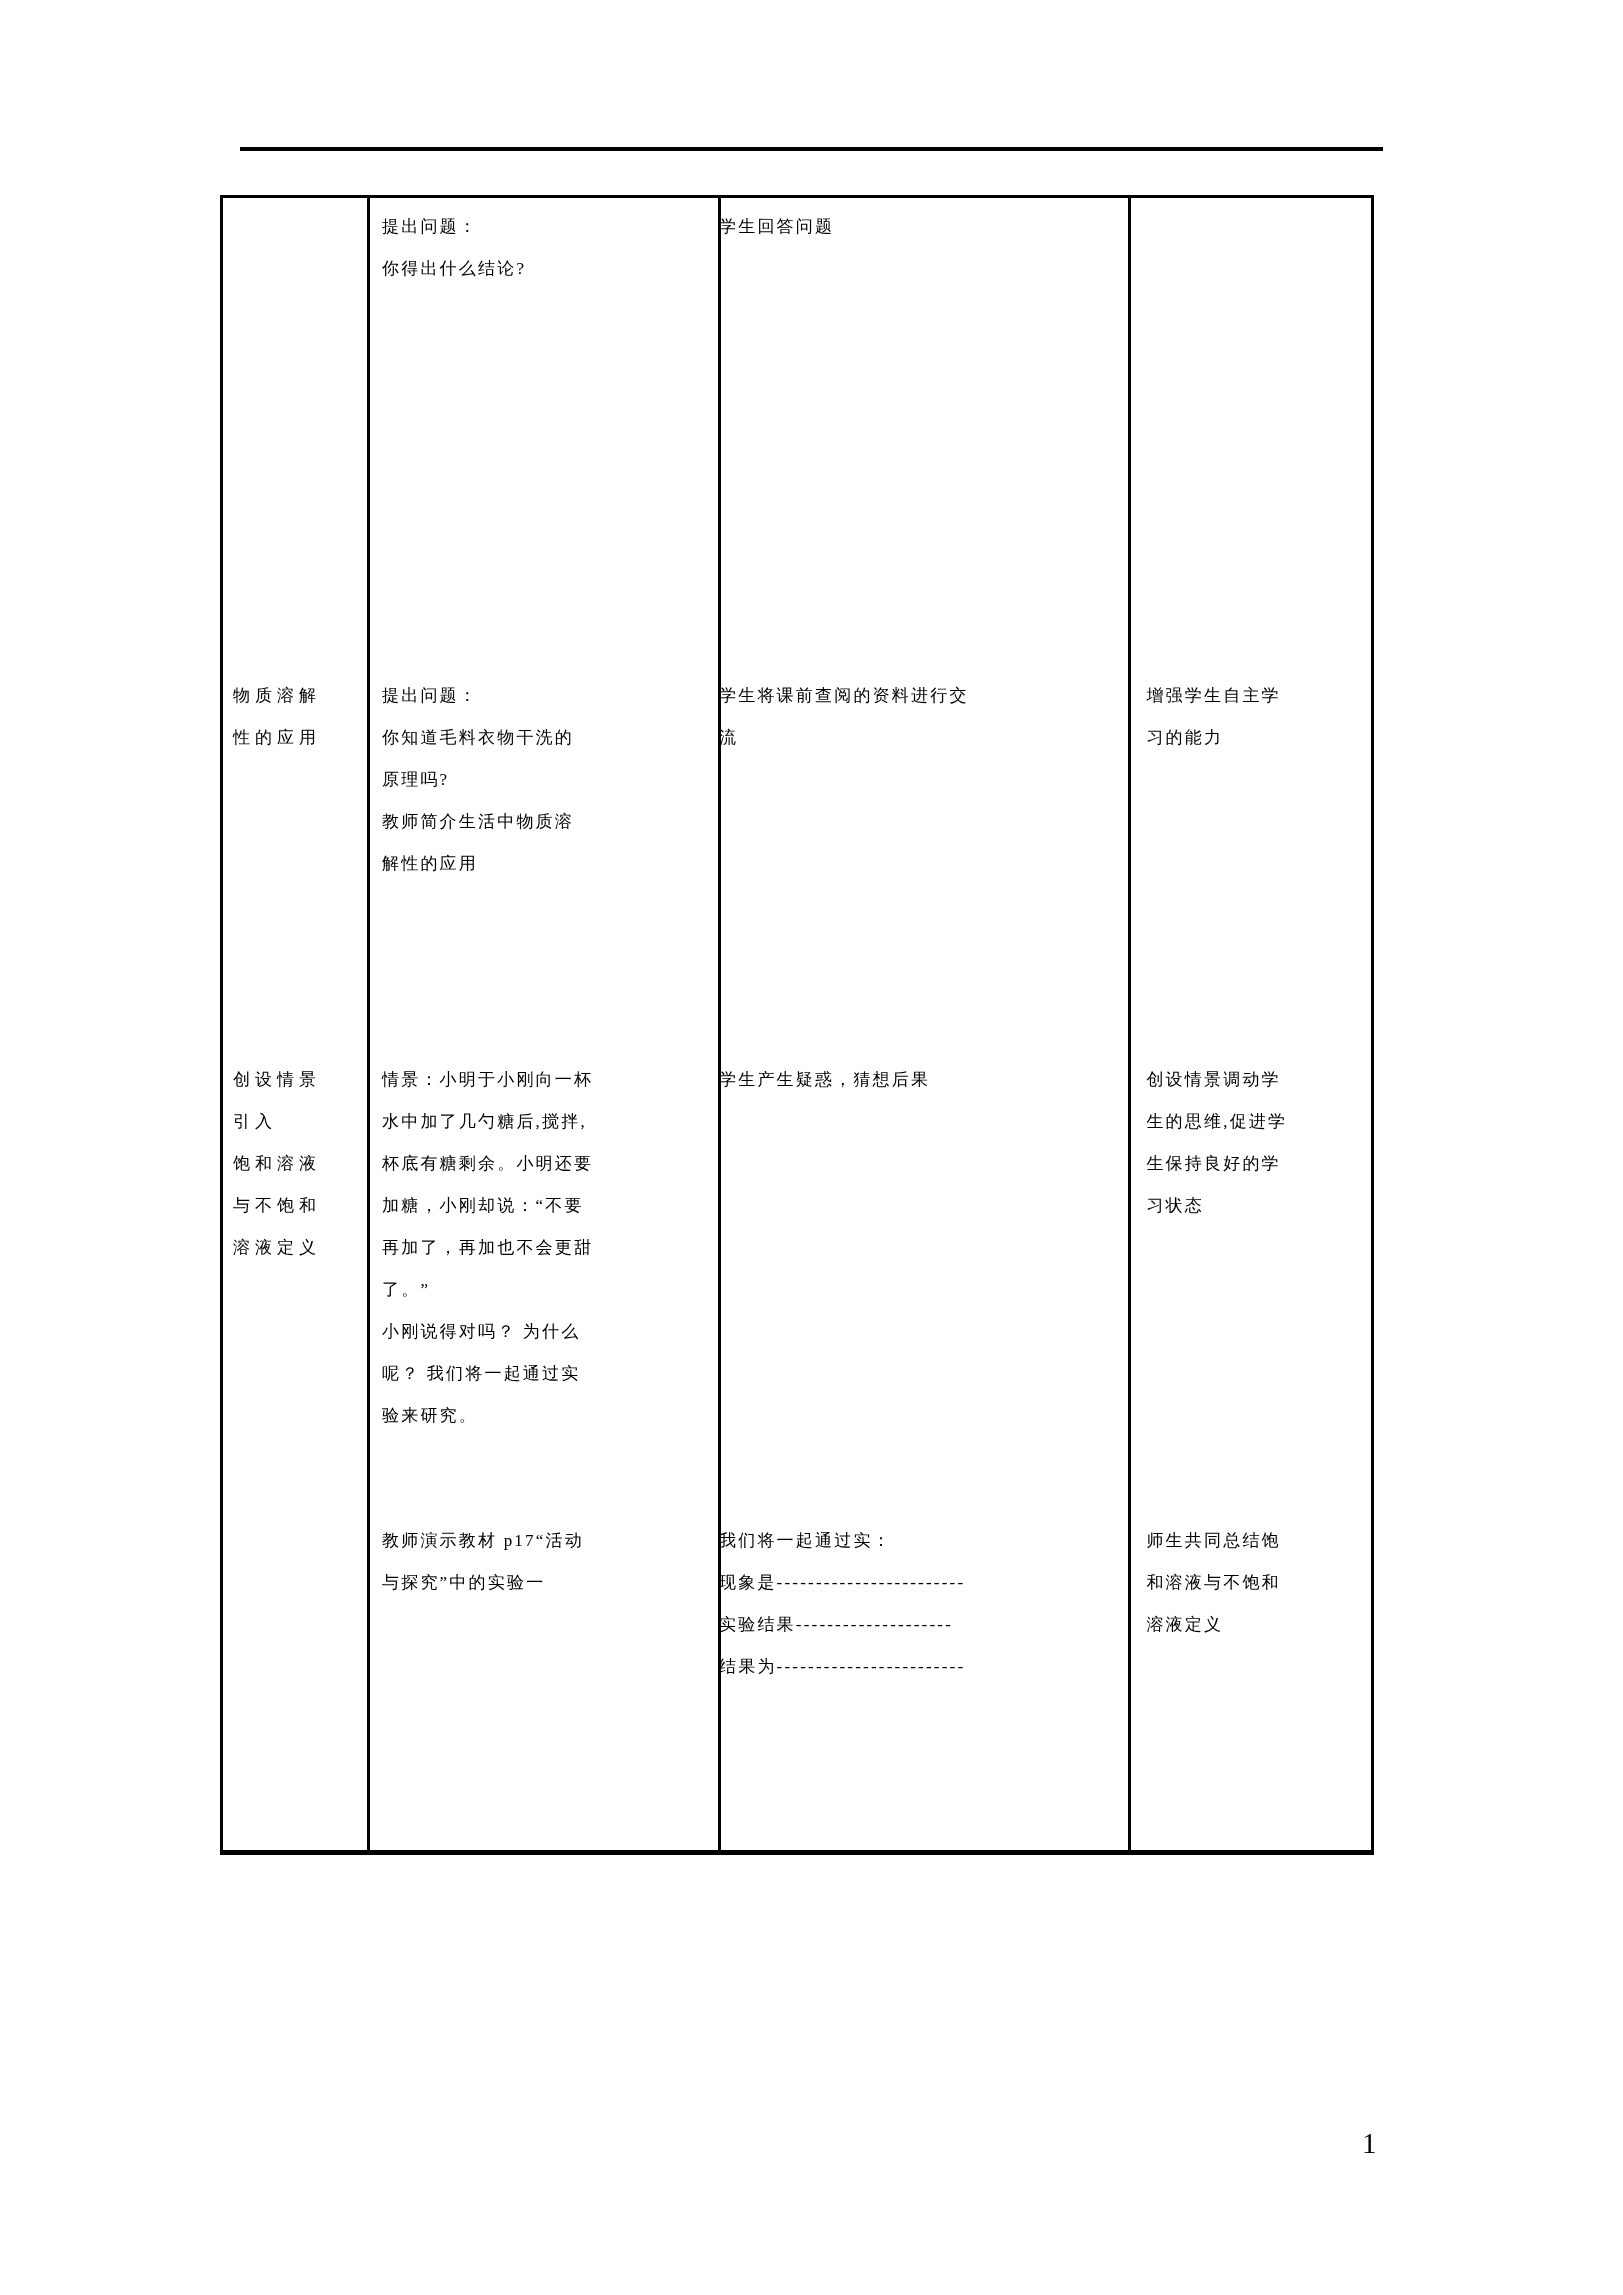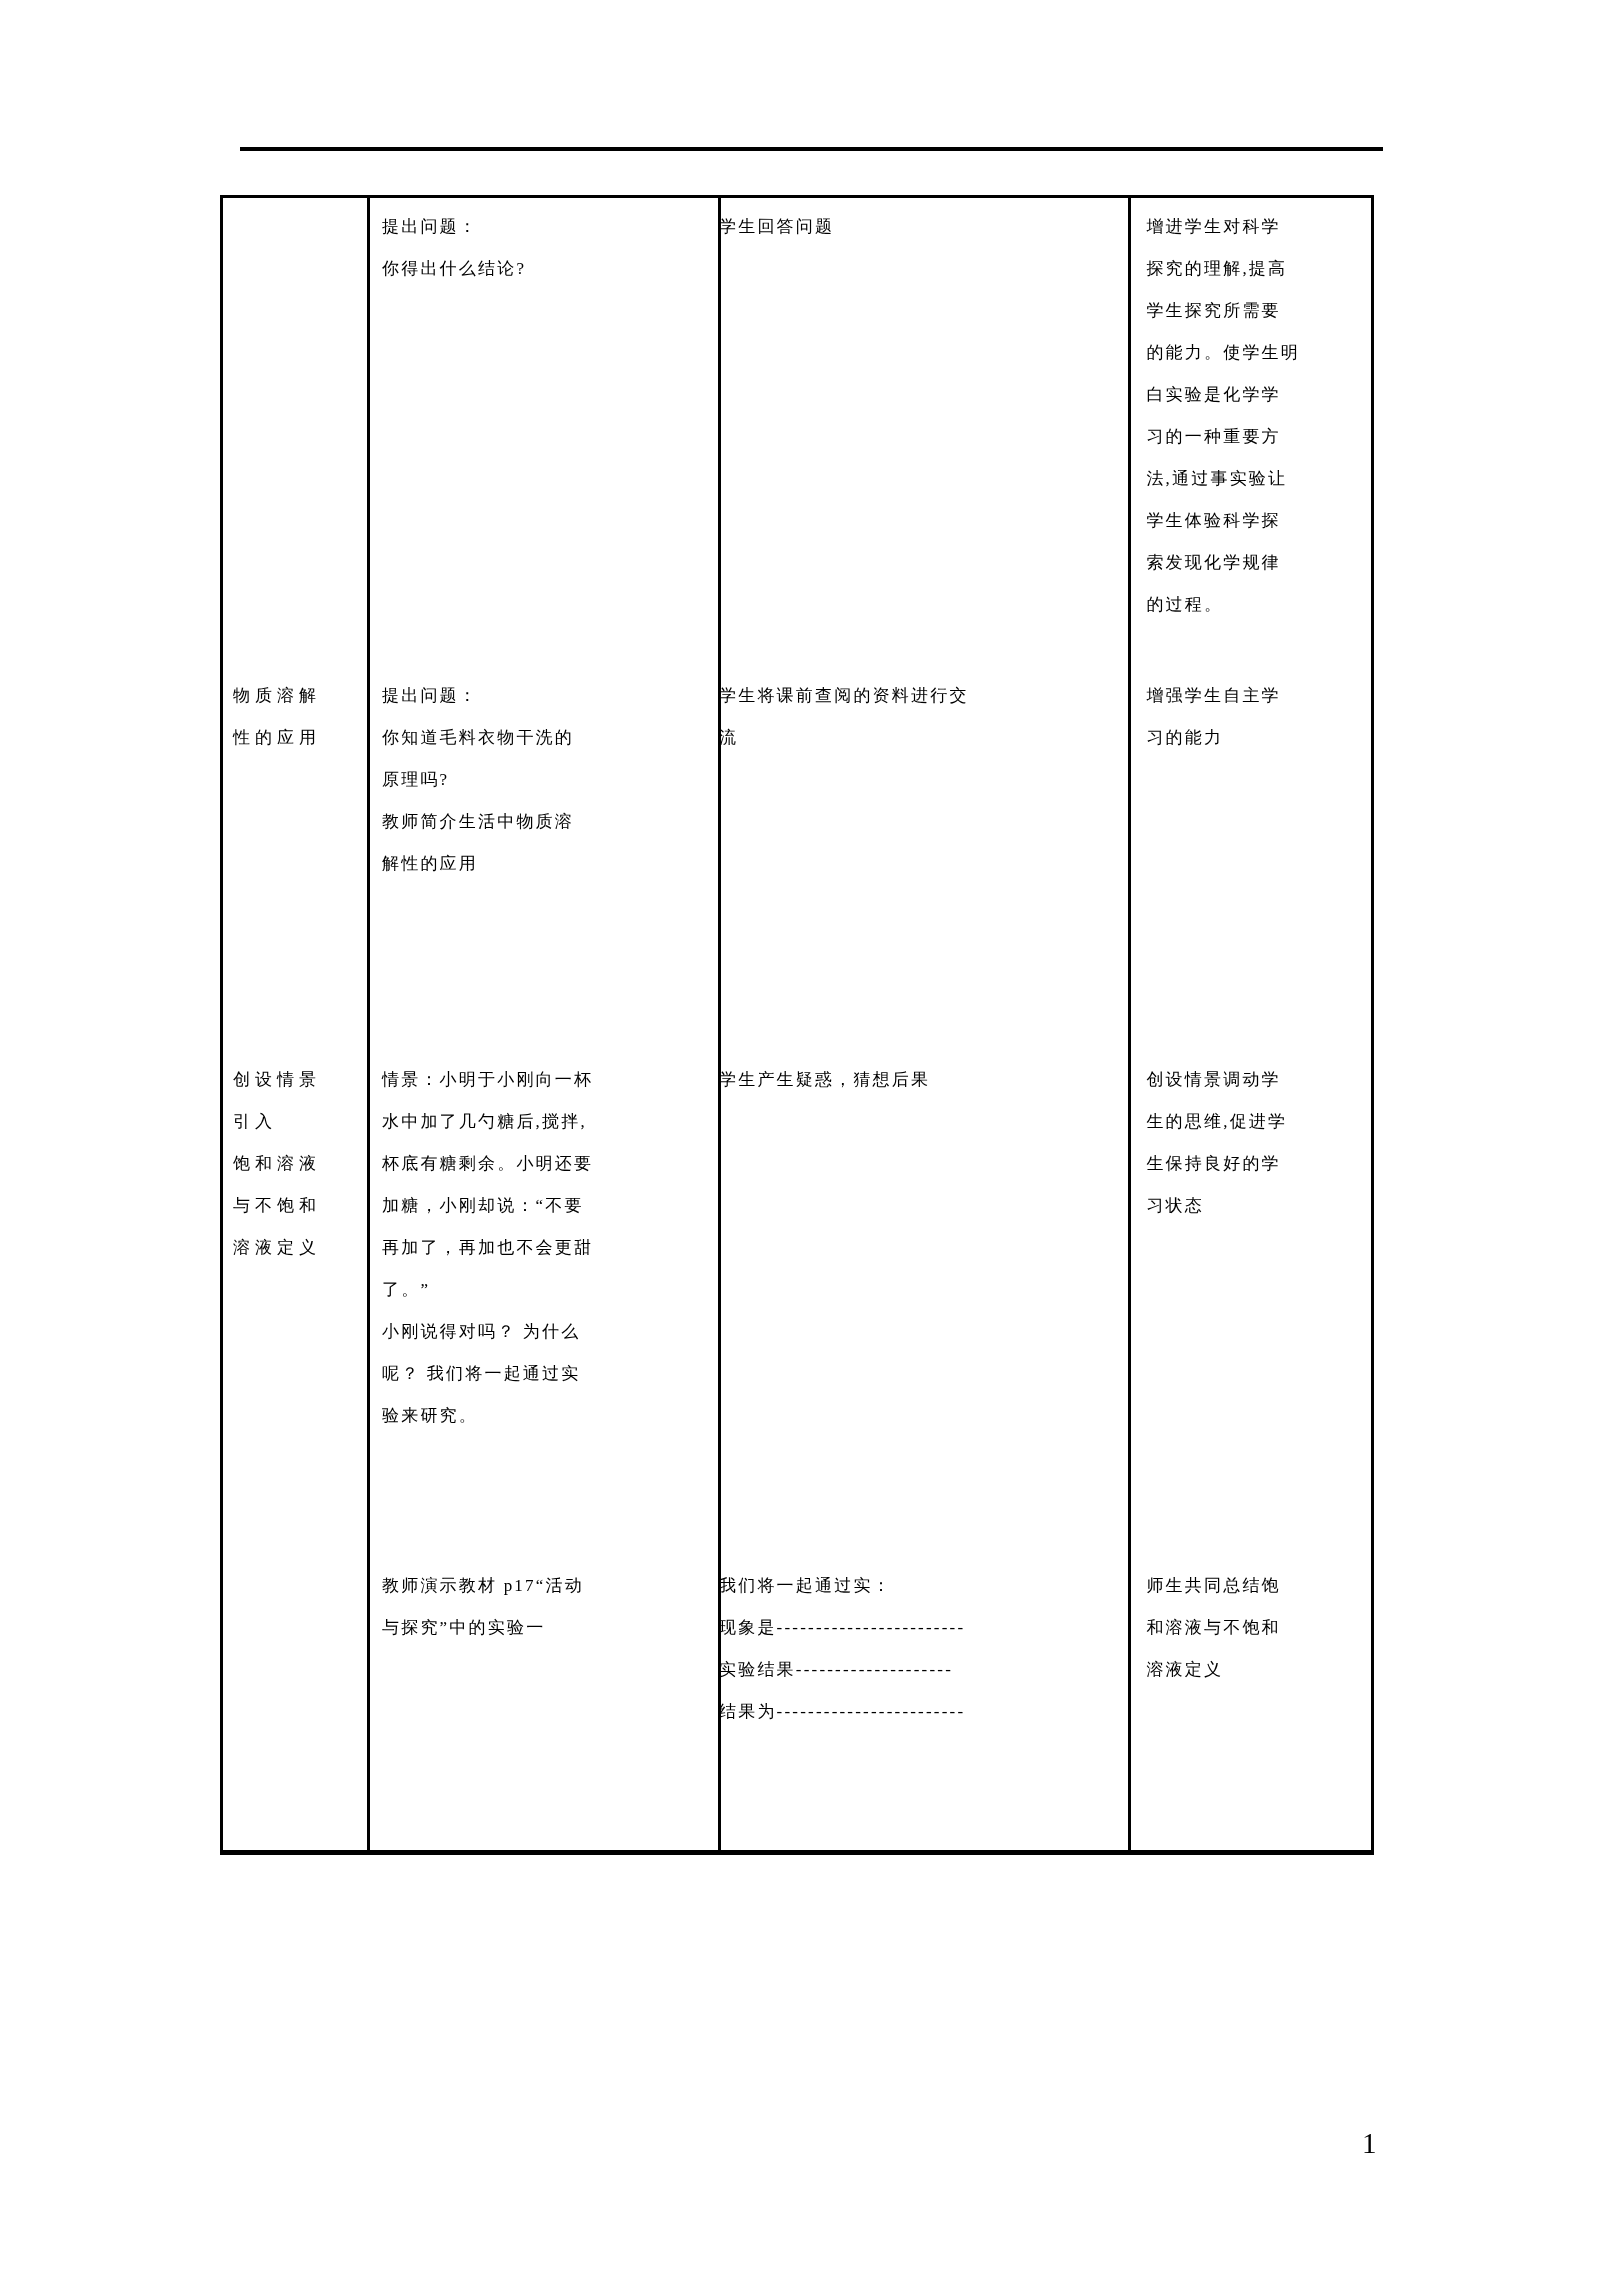--- a/index.html
+++ b/index.html
@@ -30,51 +30,41 @@
     font-size:17px;line-height:42px;letter-spacing:2.2px;
     box-sizing:border-box;overflow:visible;
   }
   .cell.c1{padding-left:10px;letter-spacing:5px;}
   .cell.c2{padding-left:15px;}
   .cell.c3{padding-left:1px;}
   .cell.c4{padding-left:17.4px;letter-spacing:2.2px;}
   .row-a{top:7.9px;}
   .row-b{top:477px;}
   .row-c{top:861px;}
-  .row-d{top:1322px;margin-top:45px;}
+  .row-d{top:1322px;}
   .page-number{
     position:absolute;left:1362px;top:2128px;
     font-size:29px;line-height:31px;
   }
 </style>
 </head>
 <body>
 
 <div class="top-rule"></div>
 
 <div class="doc-table">
   <div class="vline vline-1"></div>
   <div class="vline vline-2"></div>
   <div class="vline vline-3"></div>
 
   <div class="trow row-a">
     <div class="cell c1"></div>
     <div class="cell c2">提出问题：
 你得出什么结论?</div>
     <div class="cell c3">学生回答问题</div>
-    <div class="cell c4">增进学生对科学
-探究的理解,提高
-学生探究所需要
-的能力。使学生明
-白实验是化学学
-习的一种重要方
-法,通过事实验让
-学生体验科学探
-索发现化学规律
-的过程。</div>
   </div>
 
   <div class="trow row-b">
     <div class="cell c1">物质溶解
 性的应用</div>
     <div class="cell c2">提出问题：
 你知道毛料衣物干洗的
 原理吗?
 教师简介生活中物质溶
 解性的应用</div>

